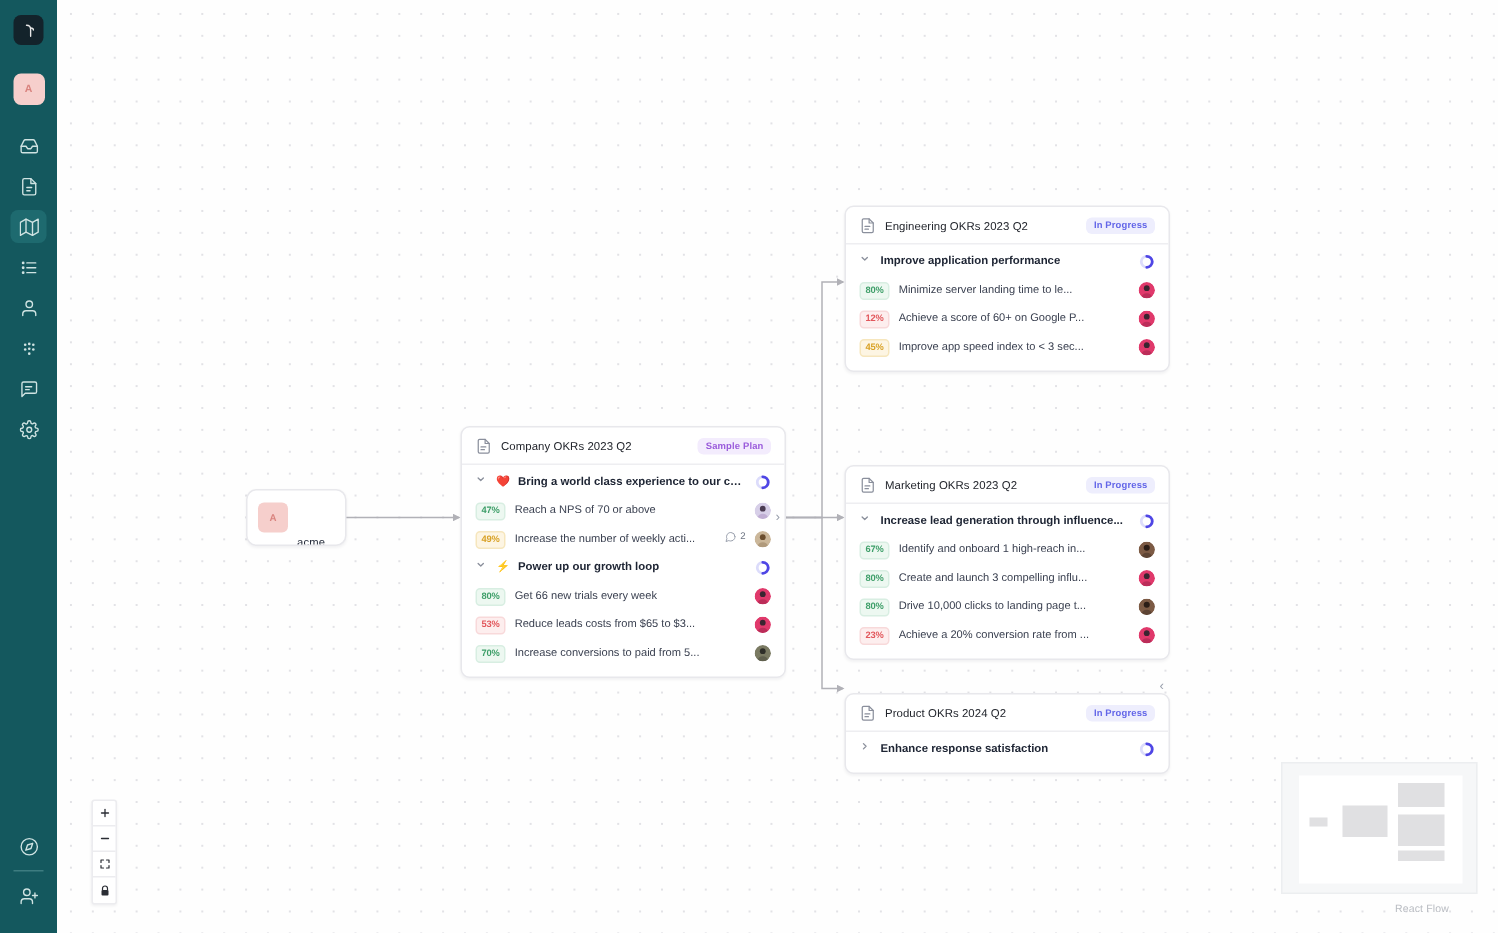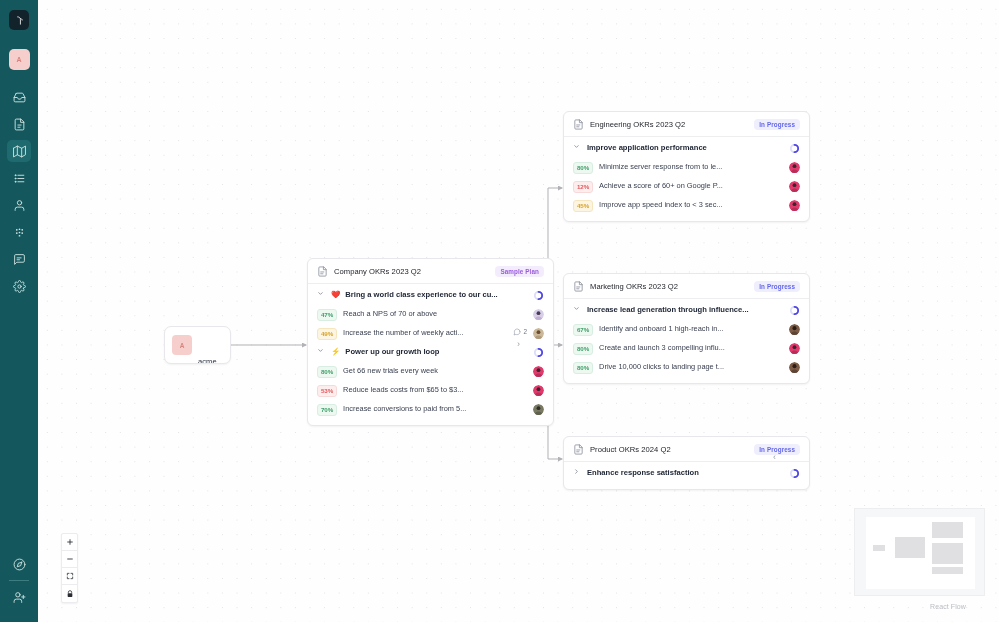--- a/index.html
+++ b/index.html
@@ -77,21 +77,21 @@
     display: flex; align-items: center; padding: 0 7px; gap: 6px;
   }
   .acme-badge {
     width: 20px; height: 20px; border-radius: 4px; background: #f6cfcc;
     color: #d9837e; font-size: 6.5px; font-weight: 600;
     display: flex; align-items: center; justify-content: center; flex: 0 0 auto;
   }
   .acme-label { font-size: 7.5px; color: #1d2433; letter-spacing: .1px; margin-top: 32px; }
 
   
-  .card { width: 247px; }
+  .card { width: 217px; margin-top: 26px; }
   .card-header {
     display: flex; align-items: center; gap: 6px;
     padding: 7px 9px 7px 9px;
     border-bottom: 1px solid #eeeef1;
     height: 25px;
   }
   .card-title { font-size: 7.6px; color: #22252c; letter-spacing: .05px; flex: 1 1 auto;
                 white-space: nowrap; overflow: hidden; text-overflow: ellipsis; }
   .badge {
     font-size: 6.3px; font-weight: 600; padding: 2px 5px; border-radius: 4px;
@@ -437,21 +437,21 @@
           <span class="spinner">
             <svg viewBox="0 0 24 24">
                 <circle cx="12" cy="12" r="8" fill="none" stroke="#dcdcfb" stroke-width="4"></circle>
                 <path d="M12 4 a8 8 0 0 1 0 16" fill="none" stroke="#4f46e5" stroke-width="4" stroke-linecap="round"></path>
               </svg>
           </span>
         </div>
 
         <div class="row">
           <span class="pct pct-green">80%</span>
-          <span class="kr-text">Minimize server response from to le...</span>
+          <span class="kr-text">Minimize server landing time to le...</span>
           <span class="avatar">
             <svg viewBox="0 0 24 24">
                 <circle cx="12" cy="12" r="12" fill="#e0396b"></circle>
                 <circle cx="12" cy="9" r="4.2" fill="#3a2530"></circle>
                 <path d="M3.5 24c1-5 4.6-7.5 8.5-7.5s7.5 2.5 8.5 7.5z" fill="#bb2d59"></path>
               </svg>
           </span>
         </div>
         <div class="row">
           <span class="pct pct-red">12%</span>
@@ -471,21 +471,21 @@
             <svg viewBox="0 0 24 24">
                 <circle cx="12" cy="12" r="12" fill="#e0396b"></circle>
                 <circle cx="12" cy="9" r="4.2" fill="#3a2530"></circle>
                 <path d="M3.5 24c1-5 4.6-7.5 8.5-7.5s7.5 2.5 8.5 7.5z" fill="#bb2d59"></path>
               </svg>
           </span>
         </div>
       </div>
     </div>
 
-    <div class="node card" style="left:525px; top:273px;">
+    <div class="node card" style="left:525px; top:284px;">
       <div class="card-header">
         <span class="doc-icon">
           <svg viewBox="0 0 24 24" fill="none" stroke="currentColor" stroke-width="1.8" stroke-linecap="round" stroke-linejoin="round">
             <path d="M14 2H6a2 2 0 0 0-2 2v16a2 2 0 0 0 2 2h12a2 2 0 0 0 2-2V8z"></path>
             <polyline points="14 2 14 8 20 8"></polyline>
               <line x1="8" y1="13" x2="15" y2="13"></line>
               <line x1="8" y1="17" x2="13" y2="17"></line>
           </svg>
         </span>
         <span class="card-title">Marketing OKRs 2023 Q2</span>
@@ -530,20 +530,31 @@
           </span>
         </div>
         <div class="row">
           <span class="pct pct-green">80%</span>
           <span class="kr-text">Drive 10,000 clicks to landing page t...</span>
           <span class="avatar">
             <svg viewBox="0 0 24 24">
                 <circle cx="12" cy="12" r="12" fill="#7c5a44"></circle>
                 <circle cx="12" cy="9" r="4.4" fill="#2b1d16"></circle>
                 <path d="M3.5 24c1-5 4.6-7.5 8.5-7.5s7.5 2.5 8.5 7.5z" fill="#5d4434"></path>
+              </svg>
+          </span>
+        </div>
+        <div class="row">
+          <span class="pct pct-red">23%</span>
+          <span class="kr-text">Achieve a 20% conversion rate from ...</span>
+          <span class="avatar">
+            <svg viewBox="0 0 24 24">
+                <circle cx="12" cy="12" r="12" fill="#e0396b"></circle>
+                <circle cx="12" cy="9" r="4.2" fill="#3a2530"></circle>
+                <path d="M3.5 24c1-5 4.6-7.5 8.5-7.5s7.5 2.5 8.5 7.5z" fill="#bb2d59"></path>
               </svg>
           </span>
         </div>
       </div>
     </div>
 
     <div class="node card" style="left:525px; top:436px;">
       <div class="card-header">
         <span class="doc-icon">
           <svg viewBox="0 0 24 24" fill="none" stroke="currentColor" stroke-width="1.8" stroke-linecap="round" stroke-linejoin="round">

